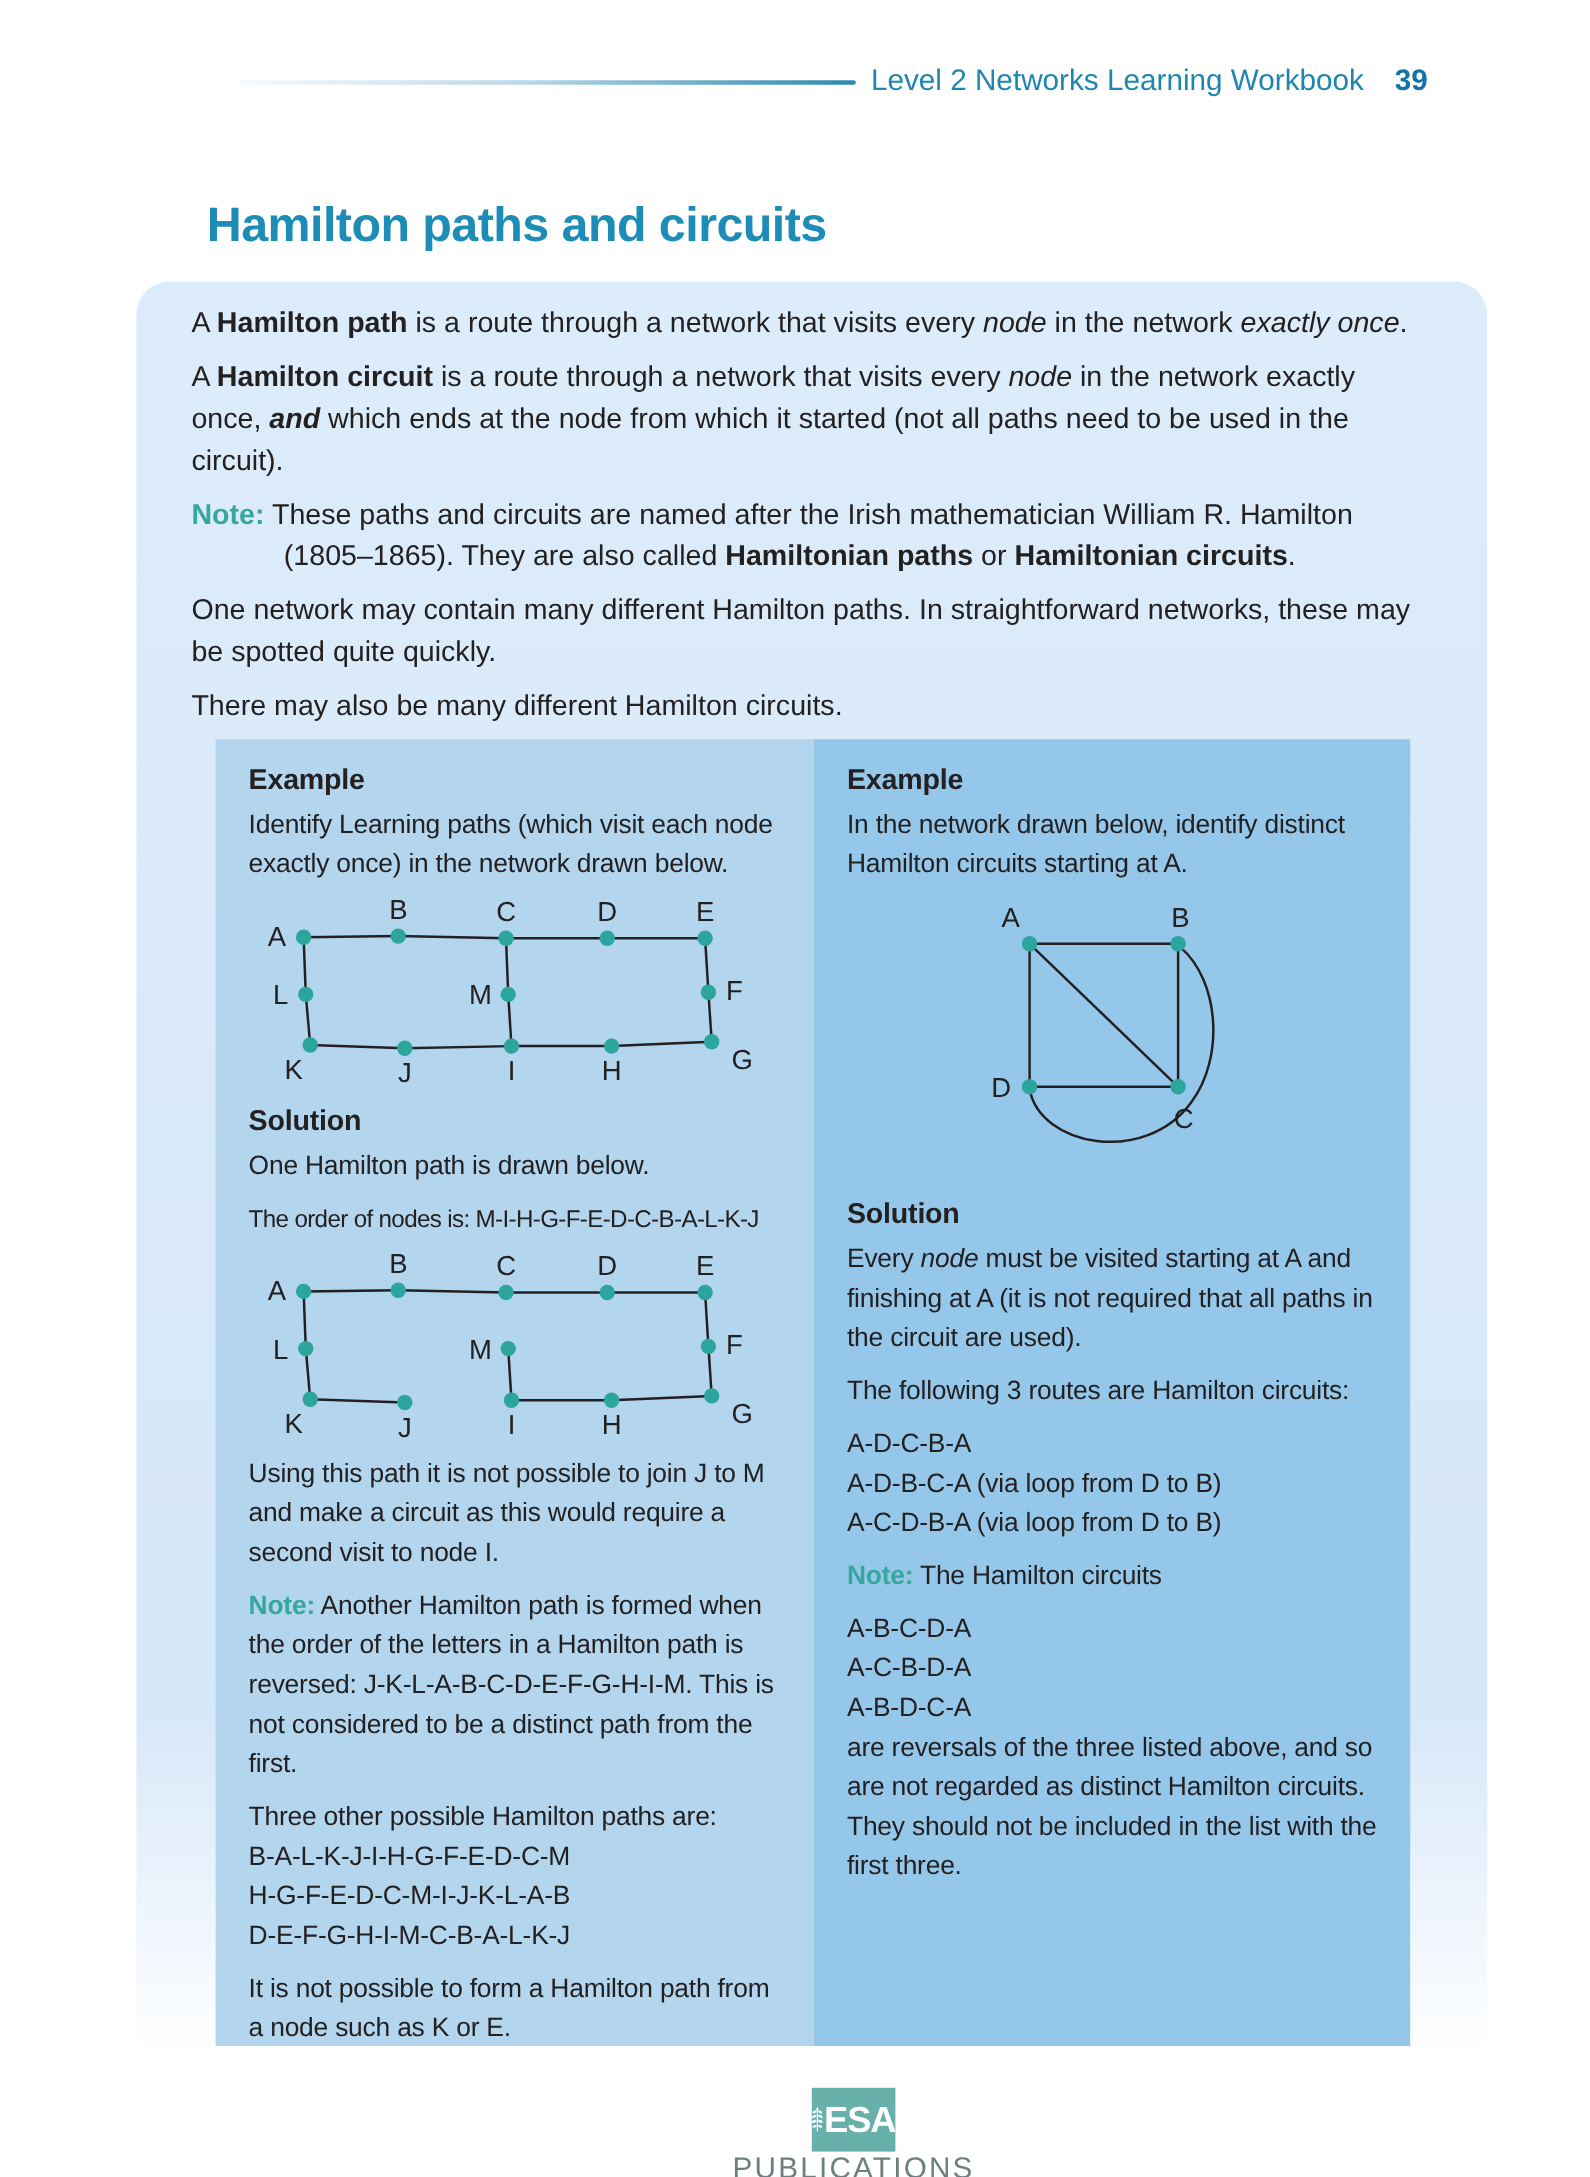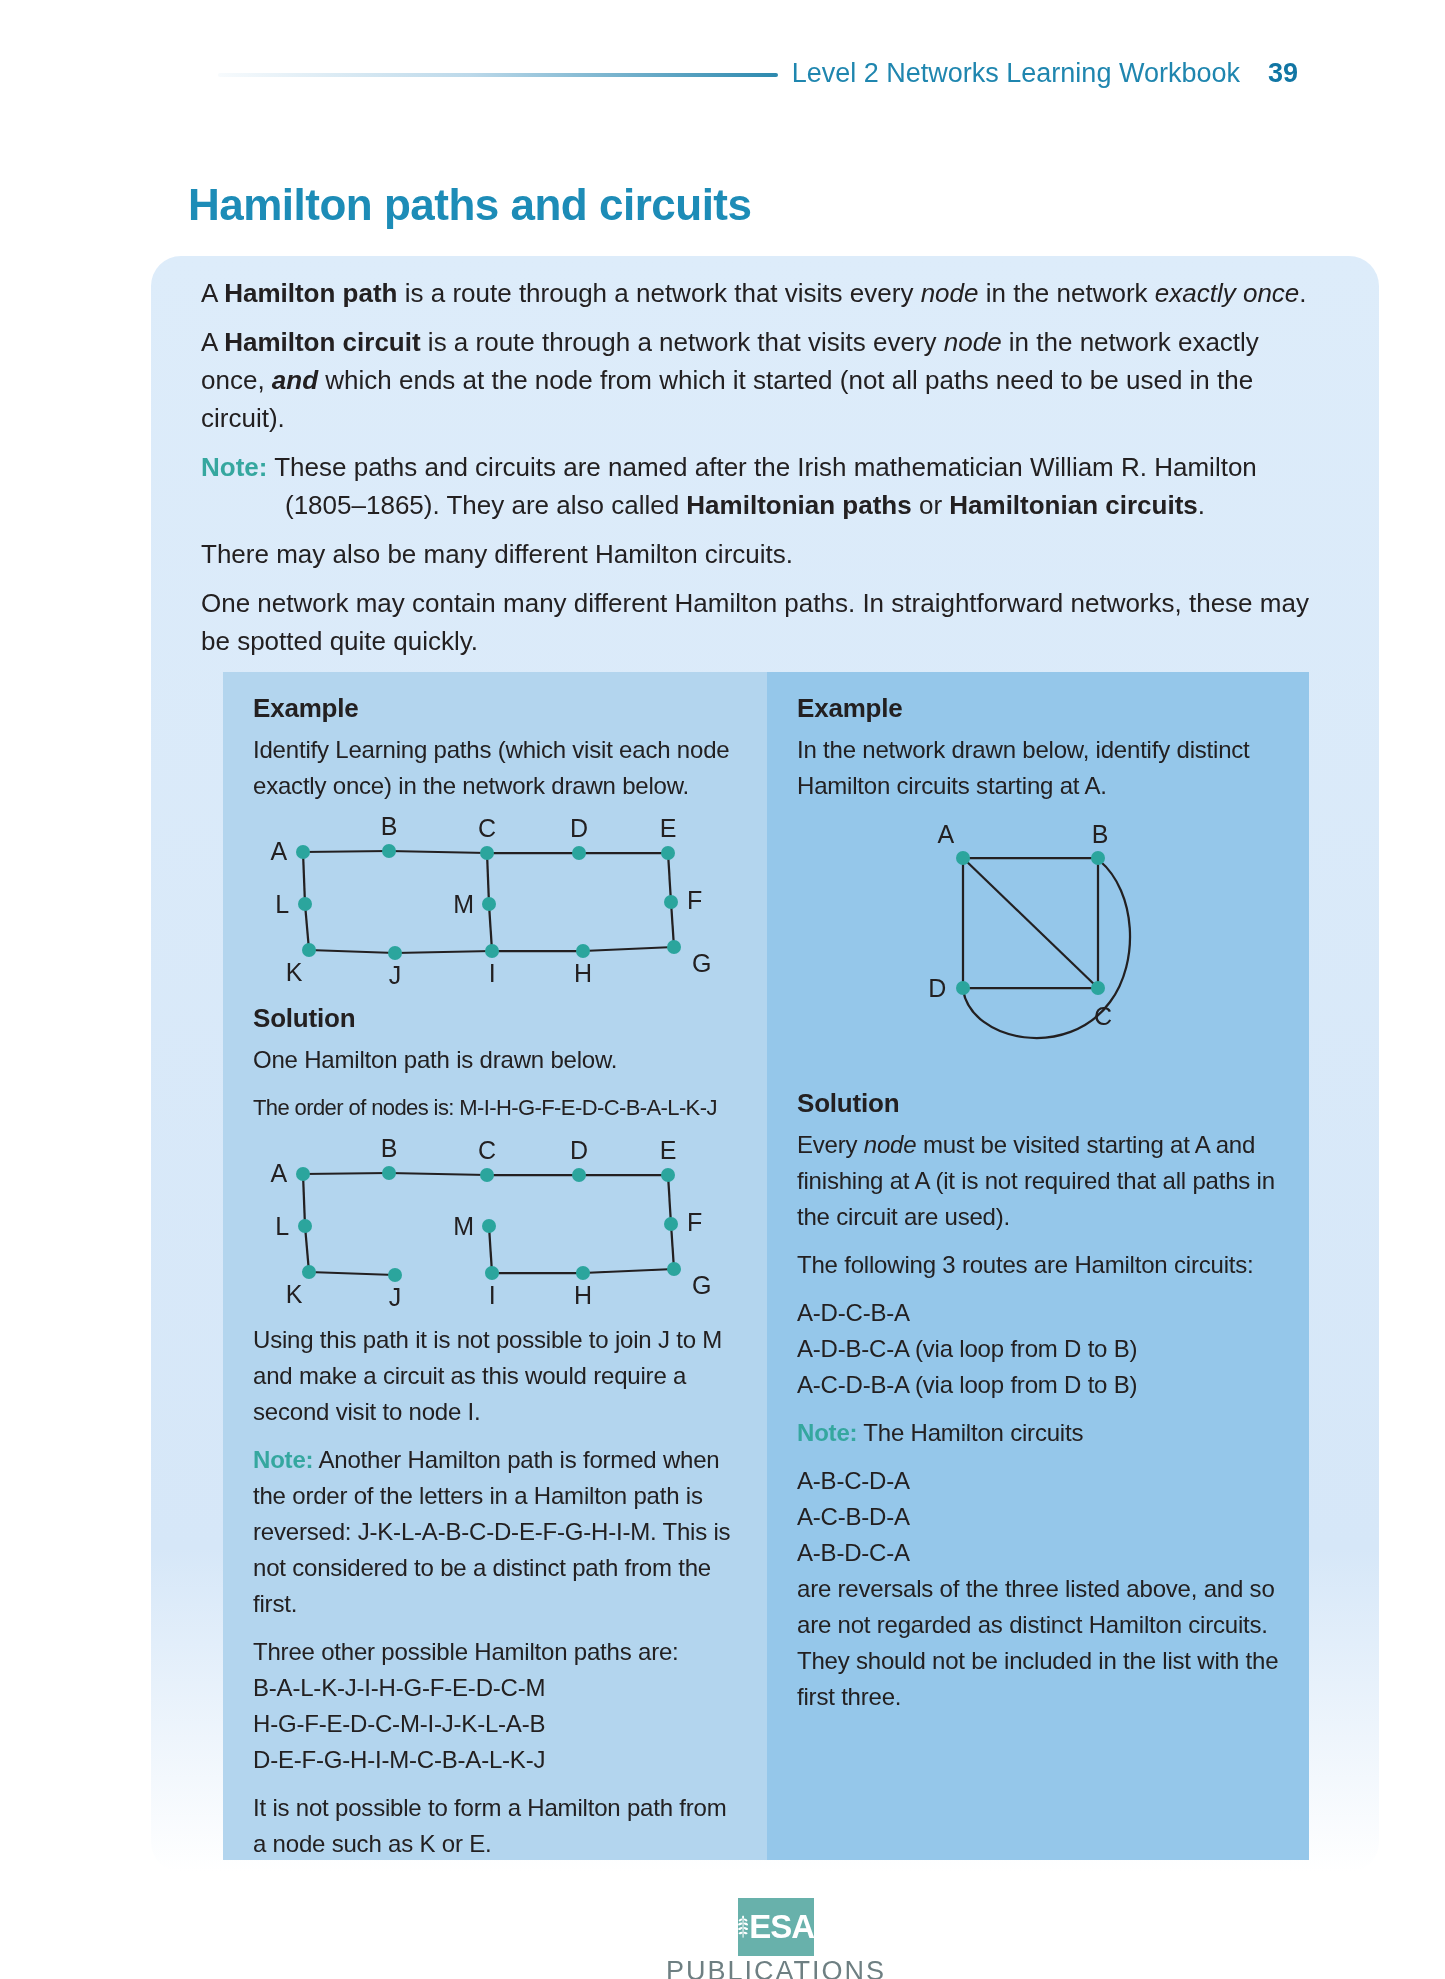--- a/index.html
+++ b/index.html
@@ -11,21 +11,21 @@
   .rule{height:4px;width:560px;margin-right:14px;margin-top:2px;border-radius:2px;
         background:linear-gradient(to right,rgba(190,220,240,0.12),#bcd9ea 45%,#2c89ae);}
   .htitle{font-size:27px;color:#1f86af;}
   .pagenum{font-size:27px;font-weight:bold;color:#1176a4;margin-left:28px;}
 
   
   .title{position:absolute;top:180px;left:188px;margin:0;font-size:44px;letter-spacing:-0.5px;
          color:#1d8cb7;font-weight:bold;}
 
   
-  .panel{position:absolute;top:256px;left:151px;width:1228px;height:1616px;box-sizing:border-box;
+  .panel{position:absolute;top:256px;left:124px;width:1228px;height:1616px;box-sizing:border-box;
          padding:18px 70px 0 50px;border-radius:30px;
          background:linear-gradient(180deg,#ddecfa 0%,#d6e7f8 80%,rgba(214,231,248,0) 100%);}
   .panel p.bp{margin:0 0 11px;font-size:26px;line-height:38px;}
   .hang{padding-left:84px;text-indent:-84px;}
   .note-label{color:#35a79f;font-weight:bold;}
   .bi{font-weight:bold;font-style:italic;}
 
   
   .boxes{display:flex;margin-left:22px;margin-top:12px;}
   .box{box-sizing:border-box;padding:18px 30px;font-size:24px;line-height:36px;letter-spacing:-0.2px;height:1188px;}
@@ -66,22 +66,22 @@
   <h1 class="title">Hamilton paths and circuits</h1>
 
   <div class="panel">
 
     <p class="bp"><span>A </span><strong>Hamilton path</strong><span> is a route through a network that visits every </span><em>node</em><span> in the network </span><em>exactly once</em><span>.</span></p>
 
     <p class="bp"><span>A </span><strong>Hamilton circuit</strong><span> is a route through a network that visits every </span><em>node</em><span> in the network exactly once, </span><span class="bi">and</span><span> which ends at the node from which it started (not all paths need to be used in the circuit).</span></p>
 
     <p class="bp hang"><span class="note-label">Note:</span><span> These paths and circuits are named after the Irish mathematician William R. Hamilton (1805–1865). They are also called </span><strong>Hamiltonian paths</strong><span> or </span><strong>Hamiltonian circuits</strong><span>.</span></p>
 
+    <p class="bp">One network may contain many different Hamilton paths. In straightforward networks, these may be spotted quite quickly.</p>
     <p class="bp">There may also be many different Hamilton circuits.</p>
-    <p class="bp">One network may contain many different Hamilton paths. In straightforward networks, these may be spotted quite quickly.</p>
 
     <div class="boxes">
 
       <div class="box box-left">
         <h3>Example</h3>
         <p>Identify Learning paths (which visit each node exactly once) in the network drawn below.</p>
 
         <svg class="net" width="470" height="170" viewBox="0 0 470 170">
           <line x1="42" y1="36" x2="128" y2="35"></line>
           <line x1="128" y1="35" x2="226" y2="37"></line>

